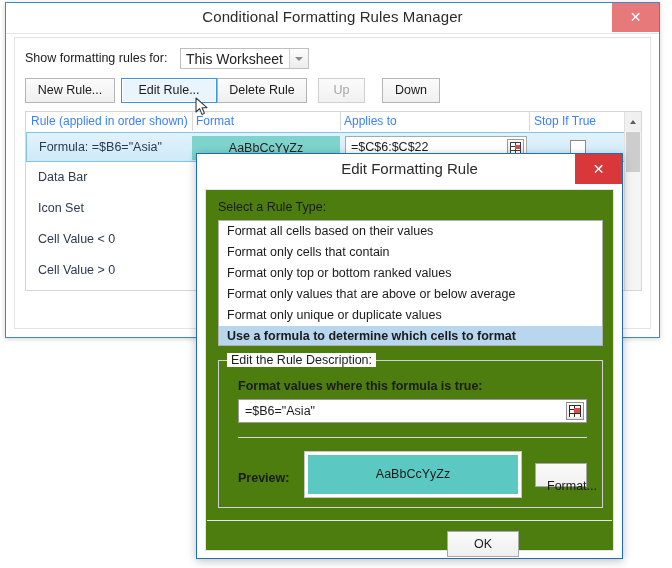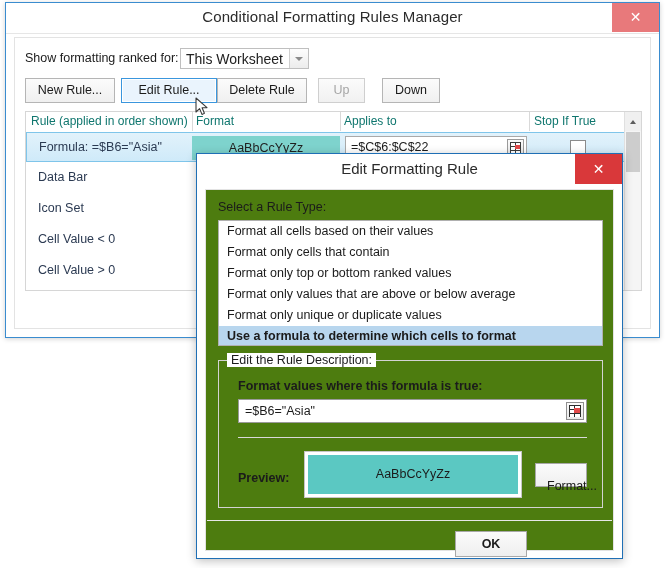--- a/index.html
+++ b/index.html
@@ -184,21 +184,21 @@
     position: absolute;
     left: 0; top: 0; right: 0;
     height: 20px;
     background: #ffffff;
     border-bottom: 1px solid #d6d6d6;
   }
   .gh {
     position: absolute;
     top: 2px;
     font-size: 12px;
-    color: #0f766e;
+    color: #3b82f6;
     white-space: nowrap;
   }
   .gh-sep {
     position: absolute;
     top: 0;
     width: 1px;
     height: 19px;
     background: #d9d9d9;
   }
   #gh-rule   { left: 5px; }
@@ -566,37 +566,37 @@
     border: 1px solid #a8a8a8;
     box-sizing: border-box;
     font-family: "Liberation Sans", sans-serif;
     font-size: 12.5px;
     color: #1b1b1b;
     text-align: center;
     line-height: 24px;
     cursor: pointer;
     padding: 0;
   }
-  #btn-ok     { left: 249px; font-weight: bold; }
+  #btn-ok     { left: 241px; }
   #btn-cancel { left: 327px; }
 </style>
 </head>
 <body>
 
 <div id="cfrm-window">
 
   <div id="cfrm-titlebar">
     <div id="cfrm-title">Conditional Formatting Rules Manager</div>
     <button id="cfrm-close">✕</button>
   </div>
 
   <div id="cfrm-body">
 
     <div class="showfor-row">
-      <div class="showfor-label">Show formatting ranked for:</div>
+      <div class="showfor-label">Show formatting rules for:</div>
       <div class="combo">
         <div class="combo-text">This Worksheet</div>
         <div class="combo-arrow"></div>
       </div>
     </div>
 
     <div class="toolbar">
       <button class="btn" id="btn-new-rule">New Rule...</button>
       <button class="btn hovered" id="btn-edit-rule">Edit Rule...</button>
       <button class="btn" id="btn-delete-rule">Delete Rule</button>

